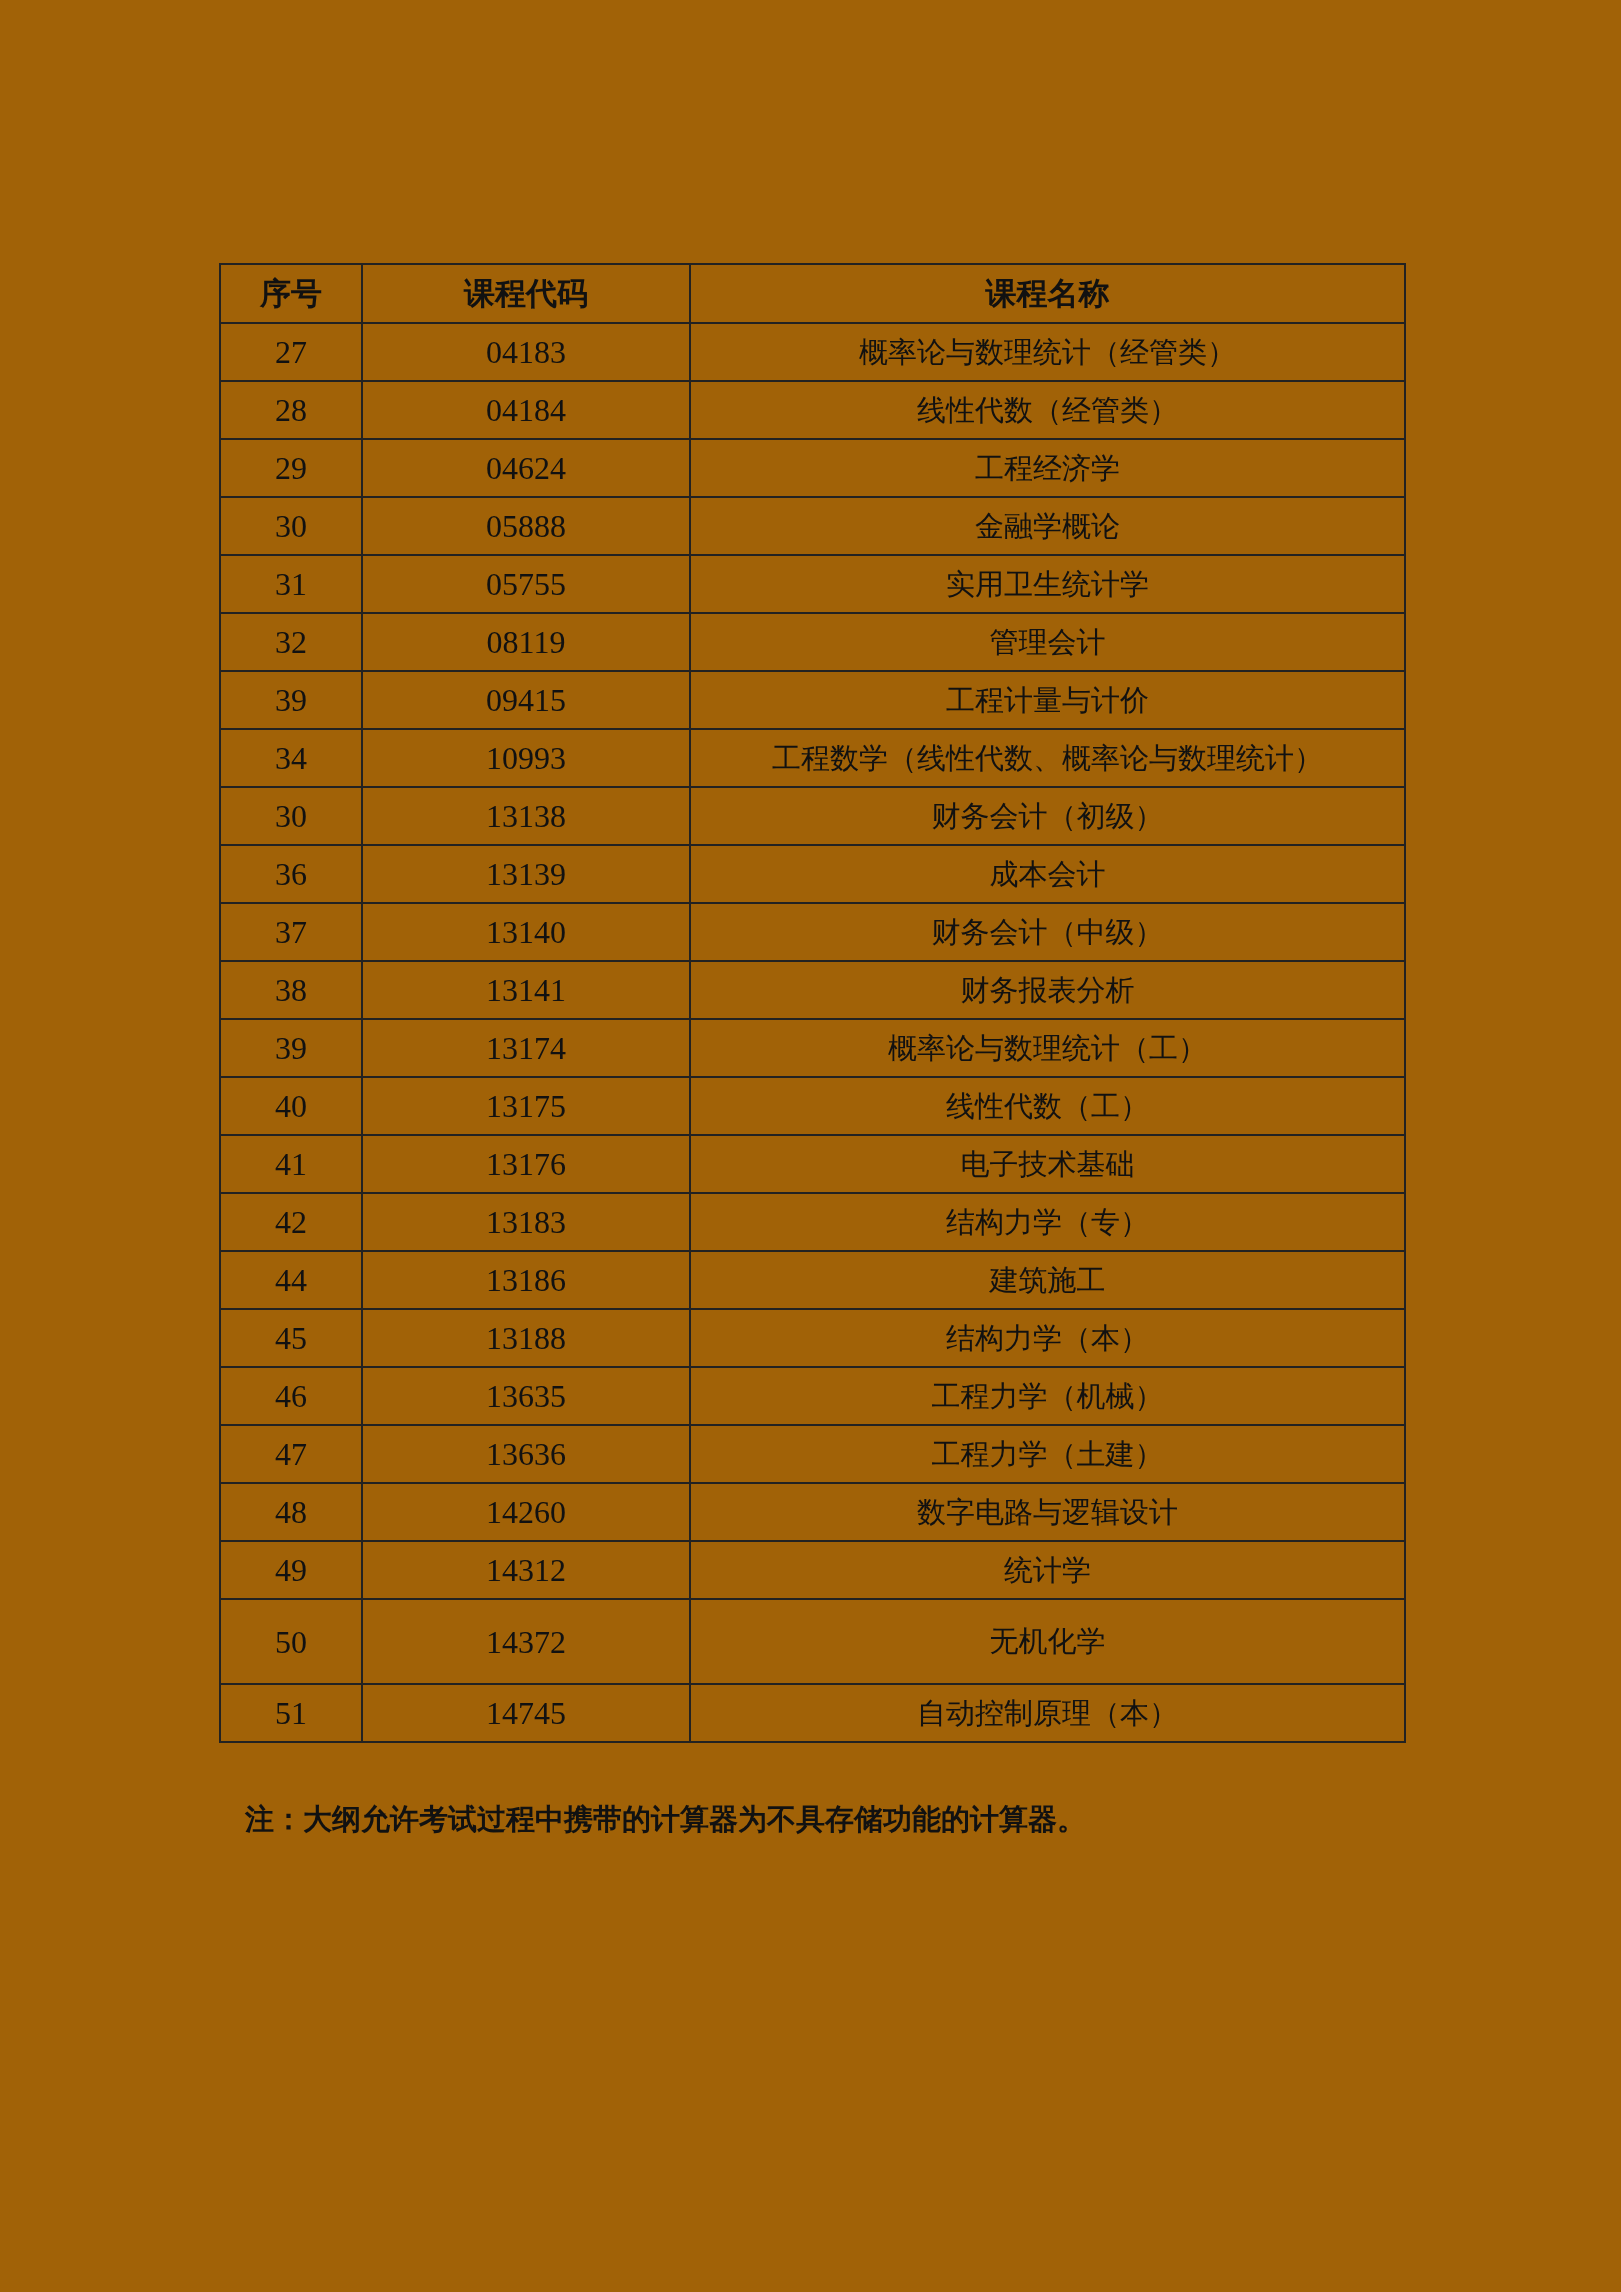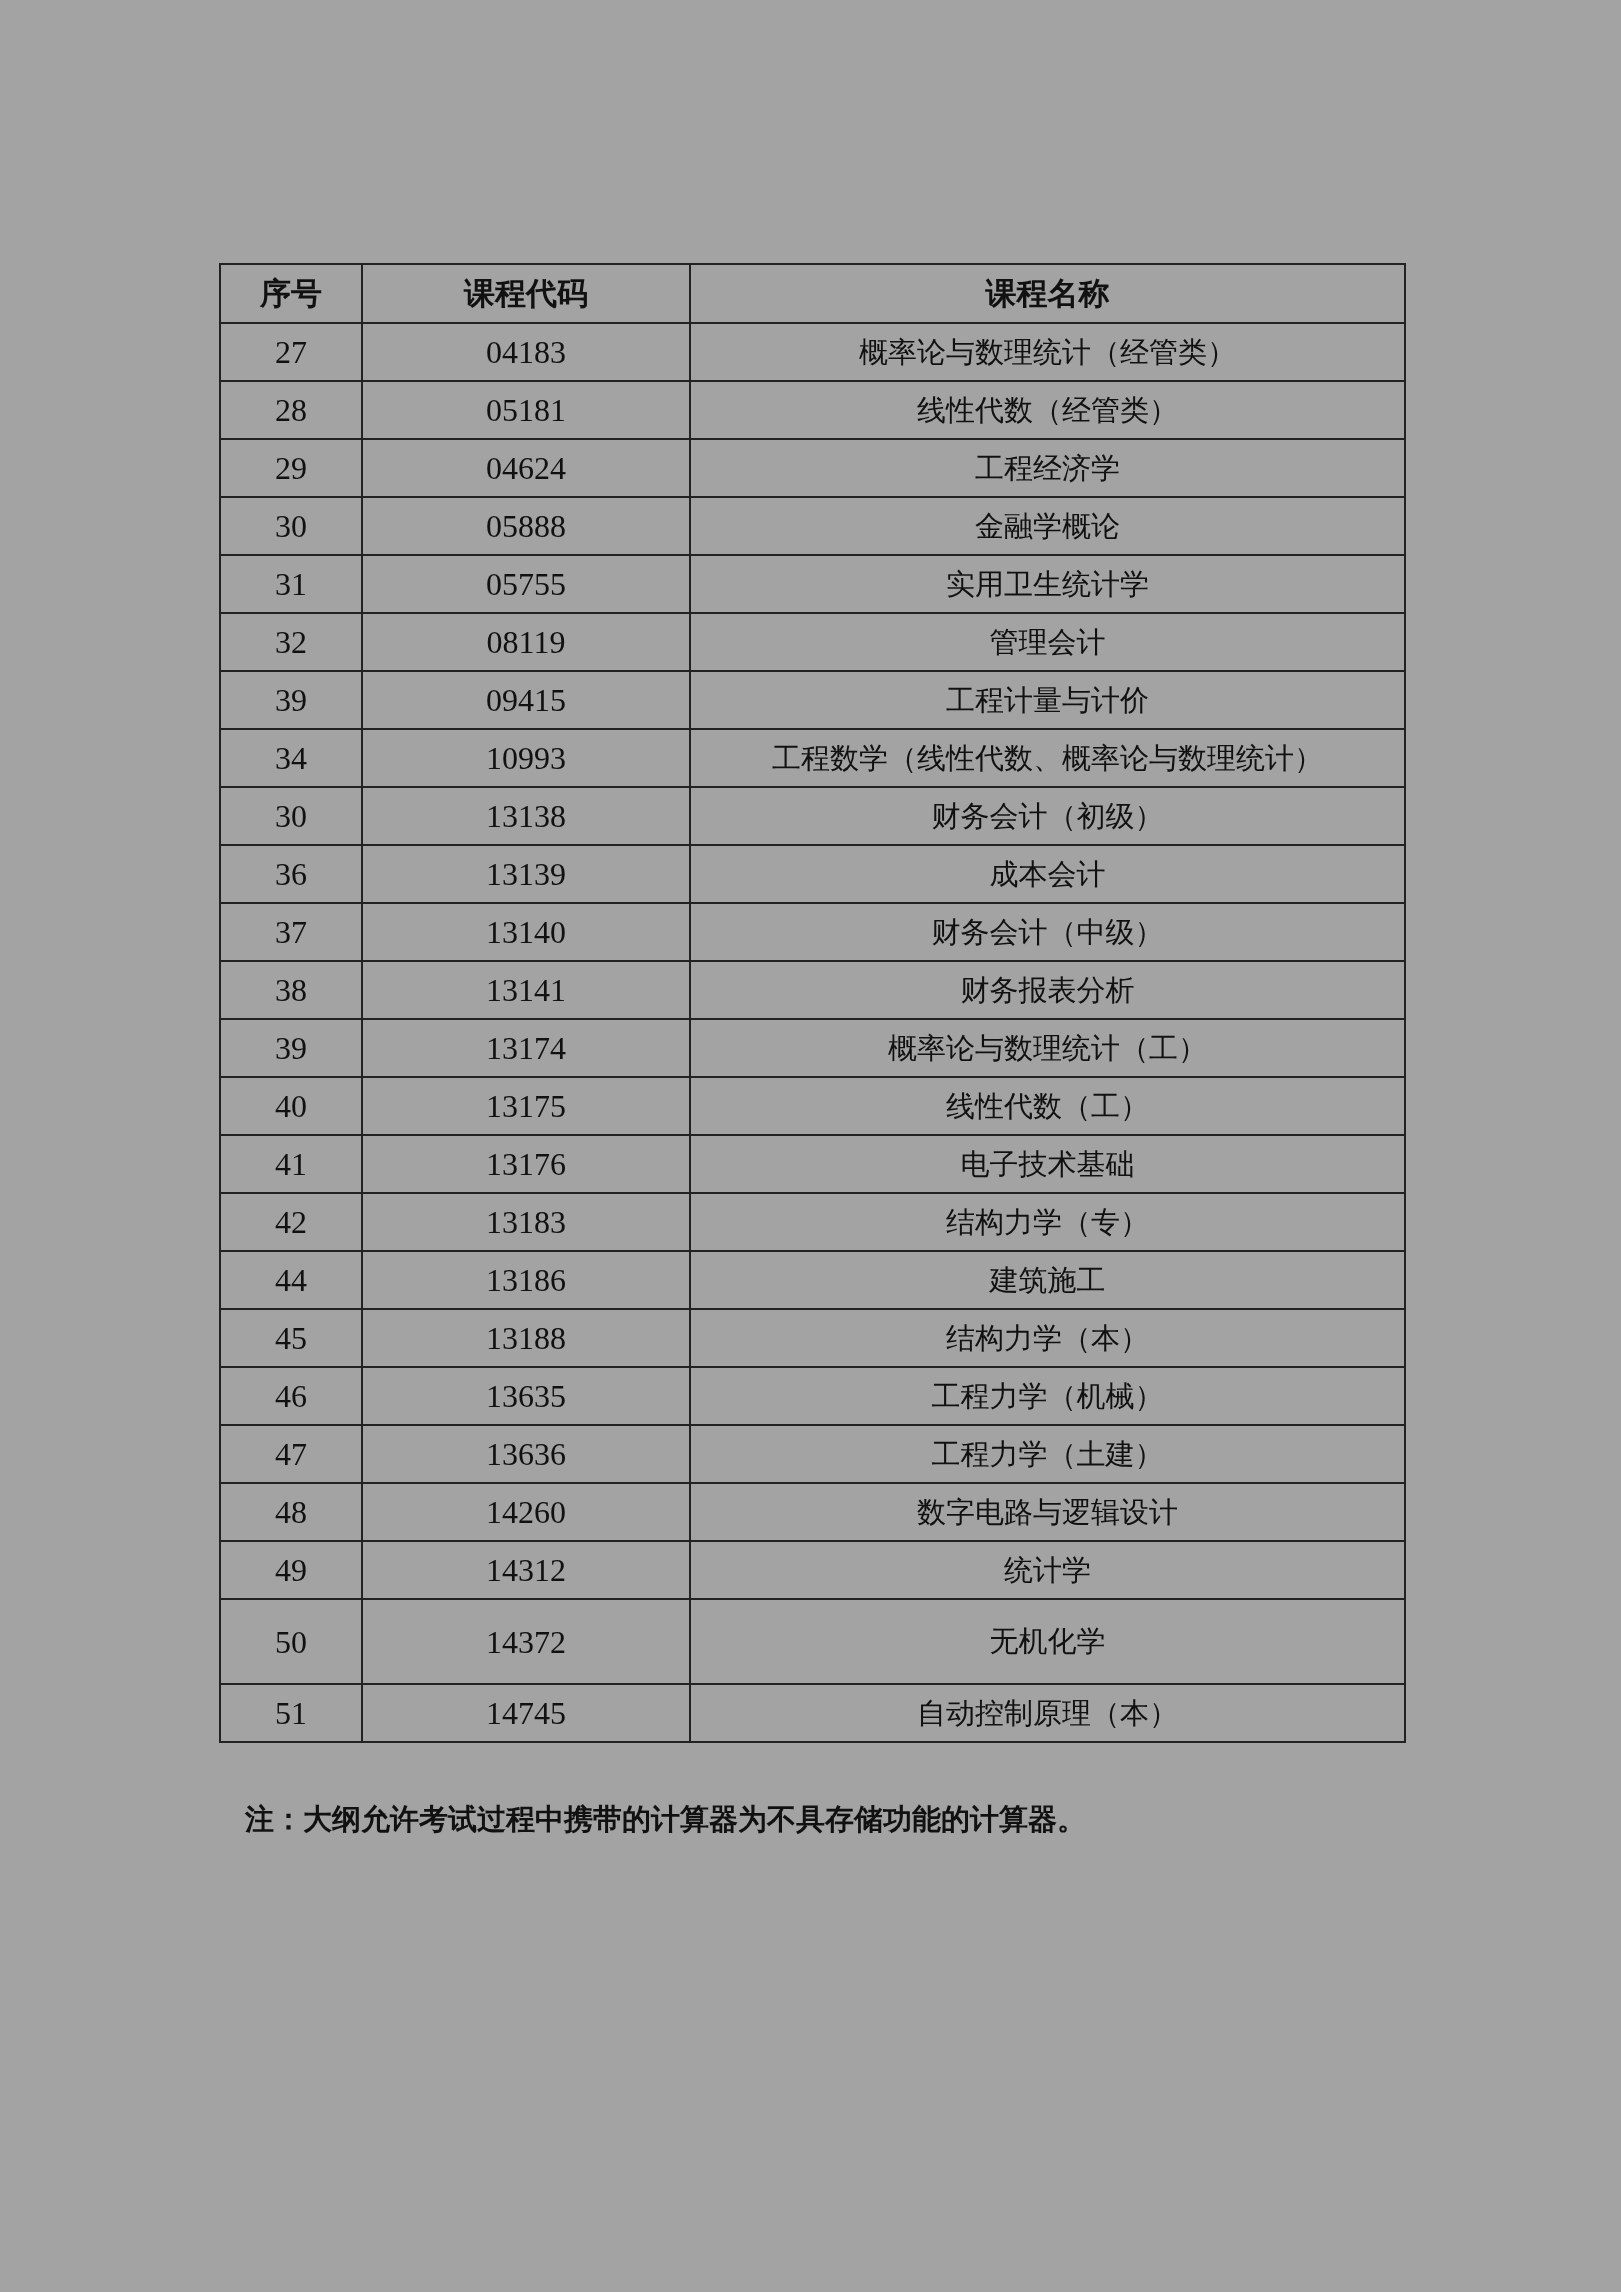--- a/index.html
+++ b/index.html
@@ -1,18 +1,18 @@
 <!DOCTYPE html>
 <html><head>
 <meta charset="utf-8">
 <style>
   html, body { margin: 0; padding: 0; background: #ffffff; }
   body { width: 1621px; height: 2293px; position: relative; overflow: hidden;
          font-family: "DejaVu Serif", "Liberation Serif", serif; color: #111; }
-  .page { position: absolute; left: 0; top: 0; width: 1621px; height: 2293px; background: #a3a3a3; }
+  .page { position: absolute; left: 0; top: 0; width: 1621px; height: 2293px; background: #a16207; }
   table.courses {
     position: absolute; left: 219px; top: 263px; width: 1185px;
     border-collapse: collapse; table-layout: fixed;
   }
   table.courses td, table.courses th {
     border: 2px solid #222; text-align: center; vertical-align: middle;
     padding: 0; font-size: 30px; line-height: 1; color: #111;
   }
   table.courses th { font-weight: bold; height: 57px; font-family: "DejaVu Sans", "Liberation Sans", sans-serif; font-size: 31px; }
   table.courses td { height: 56px; font-weight: normal; }
@@ -46,21 +46,21 @@
       </tr>
     </thead>
     <tbody>
       <tr>
           <td class="num">27</td>
           <td class="num">04183</td>
           <td class="name">概率论与数理统计（经管类）</td>
         </tr>
       <tr>
           <td class="num">28</td>
-          <td class="num">05181</td>
+          <td class="num">04184</td>
           <td class="name">线性代数（经管类）</td>
         </tr>
       <tr>
           <td class="num">29</td>
           <td class="num">04624</td>
           <td class="name">工程经济学</td>
         </tr>
       <tr>
           <td class="num">30</td>
           <td class="num">05888</td>

